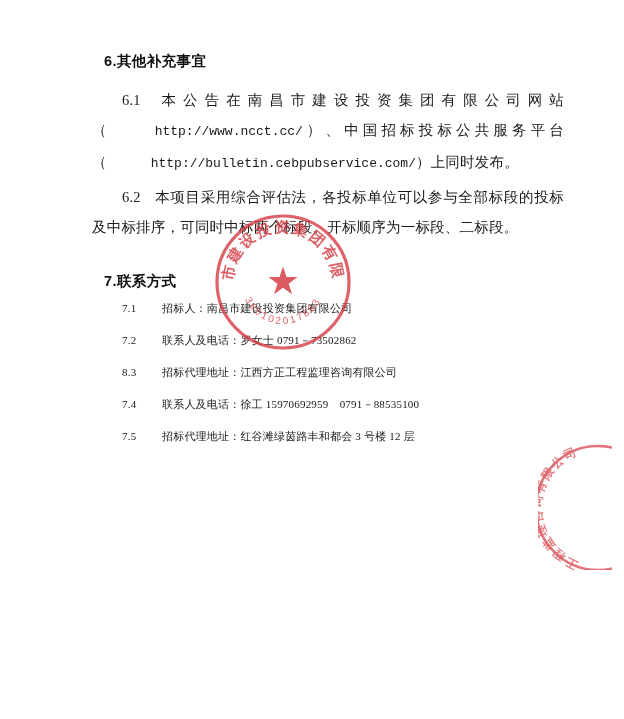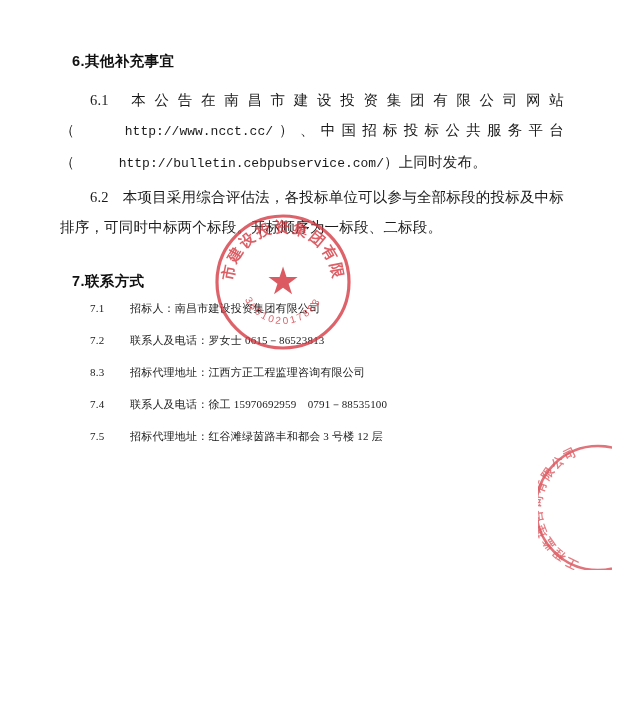--- a/index.html
+++ b/index.html
@@ -13,21 +13,21 @@
     font-family: "Liberation Serif", "DejaVu Serif", serif;
     color: #1a1a1a;
     overflow: hidden;
     position: relative;
   }
   .page {
     position: relative;
     width: 624px;
     height: 719px;
     box-sizing: border-box;
-    padding: 52px 60px 0 60px;
+    padding: 52px 60px 0 92px;
   }
   .heading {
     font-family: "Liberation Sans", "DejaVu Sans", sans-serif;
     font-weight: bold;
     font-size: 14.5px;
     letter-spacing: 0.4px;
     margin: 0 0 14px 12px;
     color: #111;
   }
   .heading.second {
@@ -111,21 +111,21 @@
     <span>6.2</span><span class="gap-wide"></span><span>本项目采用综合评估法，各投标单位可以参与全部标段的投标及中标排序，可同时中标两个标段。开标顺序为一标段、二标段。</span>
   </p>
 
   <h3 class="heading second">7.联系方式</h3>
 
   <ul class="contact-list">
     <li class="contact-item">
       <span class="contact-num">7.1</span><span class="gap-wide"></span><span class="contact-label">招标人：</span><span>南昌市建设投资集团有限公司</span>
     </li>
     <li class="contact-item">
-      <span class="contact-num">7.2</span><span class="gap-wide"></span><span class="contact-label">联系人及电话：</span><span>罗女士 0615－86523813</span>
+      <span class="contact-num">7.2</span><span class="gap-wide"></span><span class="contact-label">联系人及电话：</span><span>罗女士 0791－73502862</span>
     </li>
     <li class="contact-item">
       <span class="contact-num">8.3</span><span class="gap-wide"></span><span class="contact-label">招标代理地址：</span><span>江西方正工程监理咨询有限公司</span>
     </li>
     <li class="contact-item">
       <span class="contact-num">7.4</span><span class="gap-wide"></span><span class="contact-label">联系人及电话：</span><span>徐工 15970692959　0791－88535100</span>
     </li>
     <li class="contact-item">
       <span class="contact-num">7.5</span><span class="gap-wide"></span><span class="contact-label">招标代理地址：</span><span>红谷滩绿茵路丰和都会 3 号楼 12 层</span>
     </li>

